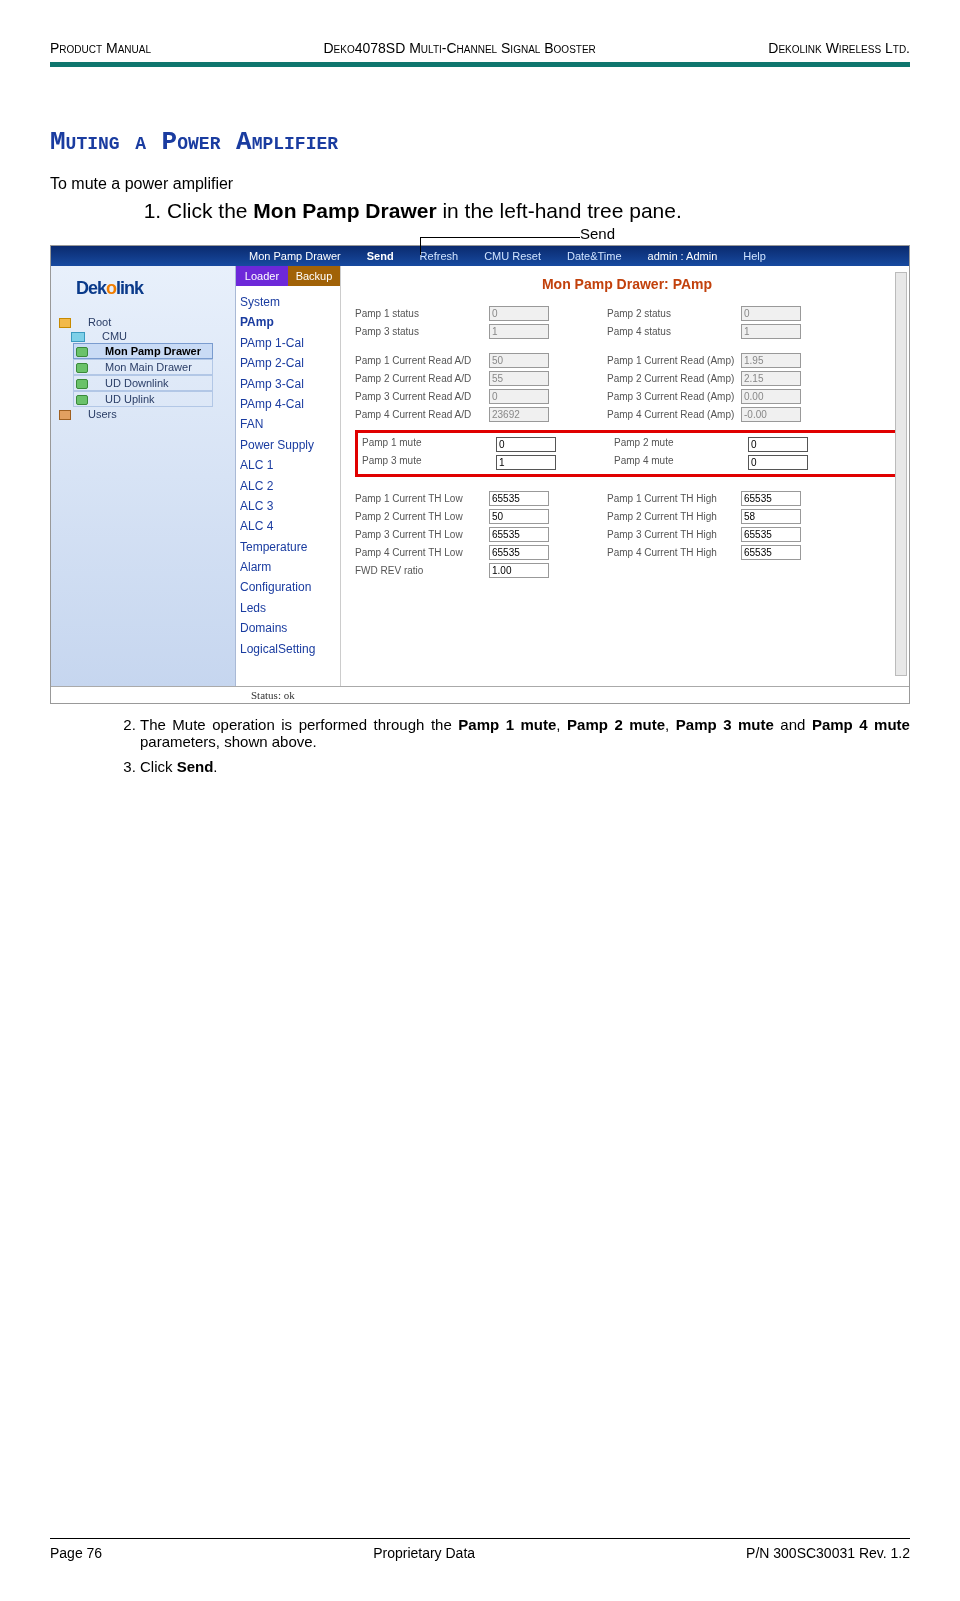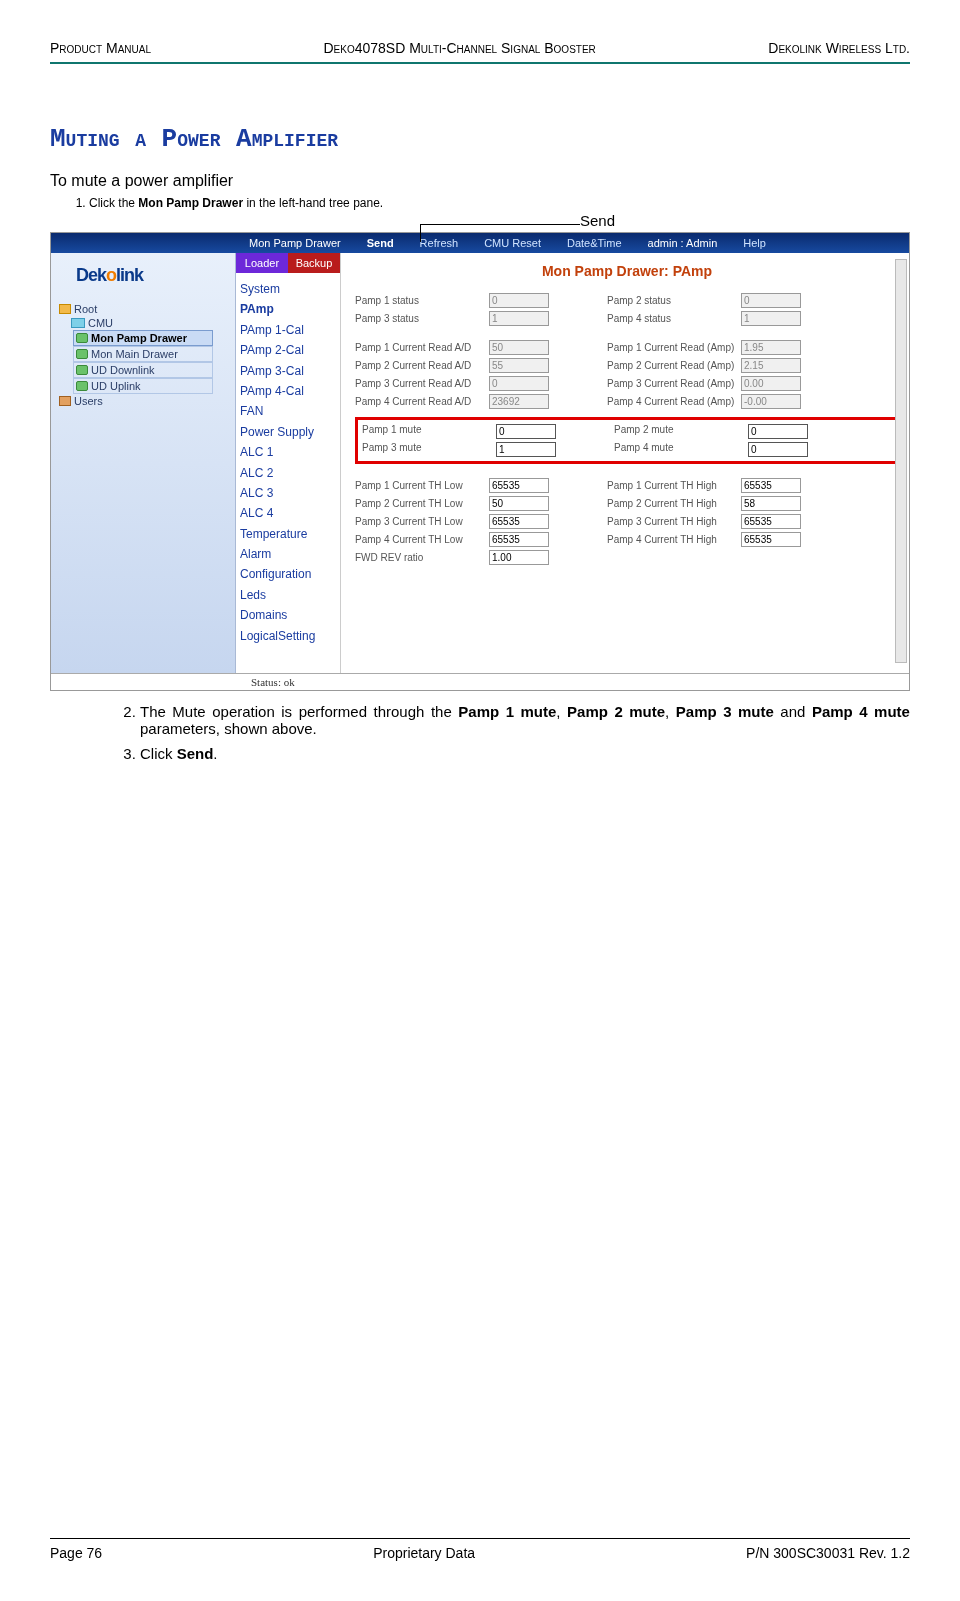--- a/index.html
+++ b/index.html
@@ -11,42 +11,42 @@
     position: relative;
   }
   .page {
     padding: 40px 50px 40px 50px;
     min-height: 1601px;
     position: relative;
   }
   .header-row {
     display: flex;
     justify-content: space-between;
-    border-bottom: 2px solid #0f766e;
+    border-bottom: 5px solid #0f766e;
     padding-bottom: 6px;
     font-variant: small-caps;
     font-size: 14px;
   }
   .section-title {
     color: #1a3ca0;
     font-weight: bold;
     font-variant: small-caps;
     font-size: 26px;
     margin-top: 60px;
     margin-bottom: 18px;
     font-family: Liberation Mono, monospace;
   }
   .subheading {
     font-weight: normal;
     font-size: 16px;
     margin-bottom: 6px;
   }
   .step-list {
-    margin-left: 39px;
-    font-size: 12px;
+    margin-left: 117px;
+    font-size: 21px;
   }
   .step-list li { margin-bottom: 6px; }
   .callout-wrap {
     position: relative;
     margin: 4px 0 8px 0;
   }
   .send-label {
     position: absolute;
     left: 530px;
     top: -4px;
@@ -104,23 +104,23 @@
     letter-spacing: -1px;
   }
   .logo .d { color:#0a3a8a; }
   .logo .e { color:#f07d00; }
   .tree {
     font-size: 11px;
     padding-left: 4px;
   }
   .tree-row {
     display: flex;
-    align-items: center;
+    align-items: flex-end;
     padding: 1px 0 1px 4px;
-    gap: 3px;
+    gap: 17px;
     color: #2a3d66;
   }
   .tree-row.sel {
     background: #c9dbf5;
     color: #000;
     font-weight: bold;
     border: 1px solid #7a9ccf;
     width: 140px;
     margin-left: 18px;
     padding-left: 2px;
@@ -135,21 +135,21 @@
     width: 105px;
     background: #fff;
     border-right: 1px solid #ccc;
     padding: 0;
   }
   .mid-tabs { display:flex; }
   .mid-tab {
     flex:1; text-align:center; padding:4px 0; font-size:11px;
   }
   .mid-tab.loader { background:#6d28d9; color:#fff; }
-  .mid-tab.backup { background:#b91c1c; color:#fff; }
+  .mid-tab.backup { background:#a16207; color:#fff; }
   .mid-list {
     padding: 6px 4px;
     color: #1a3ca0;
     font-size: 12px;
     line-height: 1.7;
   }
   .mid-list .pamp-hdr { font-weight:bold; }
   .right-col {
     flex: 1;
     padding: 10px 10px 10px 14px;

